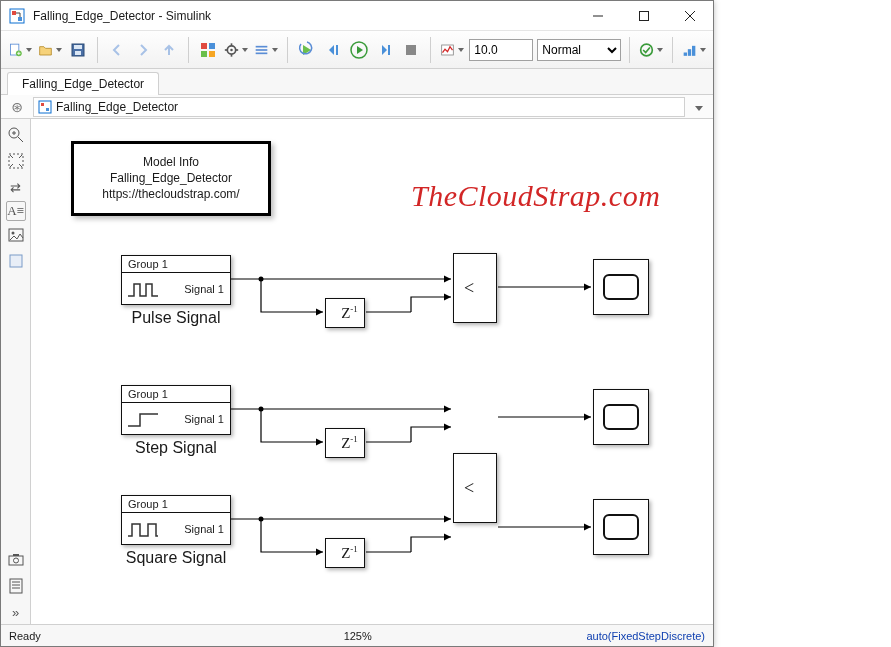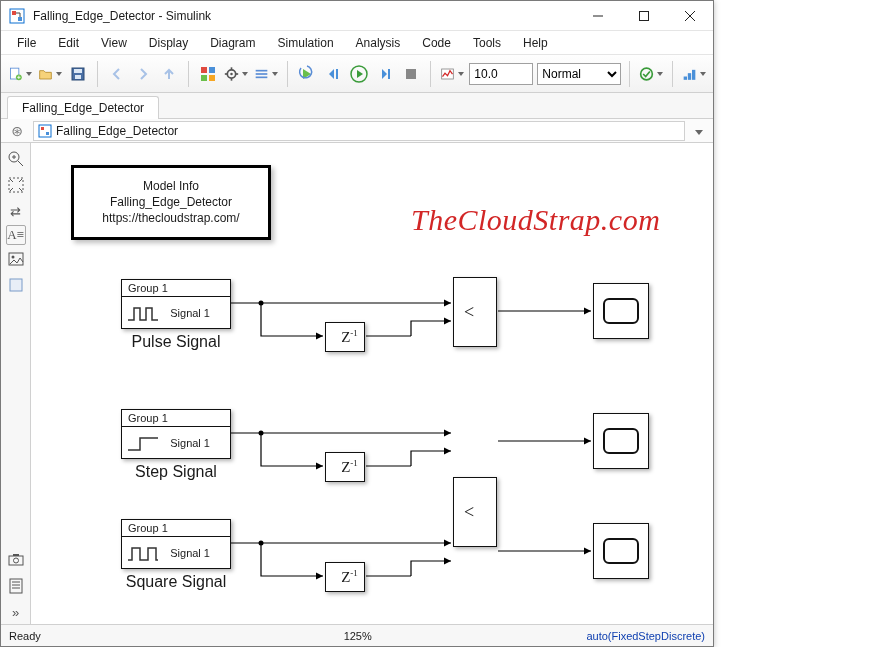--- a/index.html
+++ b/index.html
@@ -31,21 +31,21 @@
   .palette .pbtn { width:24px; height:24px; display:flex; align-items:center; justify-content:center; border:1px solid transparent; border-radius:2px; color:#555; font-size:13px; }
   .palette .spacer { flex:1; }
   .canvas { flex:1; position:relative; background:#fff; overflow:hidden; }
   .modelinfo { position:absolute; border:3px solid #000000; background:#fff; padding:10px 18px; text-align:center; font-size:12px; line-height:1.35; box-shadow: 3px 3px 5px rgba(0,0,0,.25); }
   .watermark { position:absolute; font-family: "Brush Script MT", "Segoe Script", cursive; font-size:30px; color:#d22626; font-style:italic; letter-spacing:0.5px; }
   .blk { position:absolute; background:#fff; border:1px solid #111; box-shadow: 2px 2px 4px rgba(0,0,0,.3); display:flex; align-items:center; justify-content:center; }
   .blk.sig { flex-direction:column; align-items:stretch; padding:0; font-size:11px; }
   .blk.sig .grp { padding:2px 6px; border-bottom:1px solid #111; }
   .blk.sig .body { flex:1; display:flex; align-items:center; }
   .blk.sig .icon { width:34px; height:22px; margin:4px; }
-  .blk.sig .port { margin-left:auto; padding-right:20px; }
+  .blk.sig .port { margin-left:auto; padding-right:6px; }
   .blk-label { position:absolute; font-size:16px; text-align:center; width:120px; }
   .blk.delay { width:40px; height:30px; font-family: "Times New Roman", serif; font-size:15px;padding-left:9px; }
   .blk.delay .zinv sup { font-size:9px; }
   .blk.compare { width:44px; height:70px; position:relative; }
   .blk.compare span { position:absolute; left:10px; top:50%; transform:translateY(-50%); font-size:18px; font-family:"Times New Roman", serif; }
   .blk.scope { width:56px; height:56px; display:flex; align-items:center; justify-content:center; }
   .blk.scope .screen { width:36px; height:26px; border:2px solid #111; border-radius:6px; }
   .wire { stroke:#000; stroke-width:1.2; fill:none; }
   .arrow { fill:#000; }
   .junction { fill:#000; }
@@ -83,32 +83,20 @@
         </div>
       <div class="winbtn close">
           <svg width="10" height="10">
             <line x1="0" y1="0" x2="10" y2="10" stroke="#222"></line>
             <line x1="10" y1="0" x2="0" y2="10" stroke="#222"></line>
           </svg>
         </div>
     </div>
   </div>
 
-  <div class="menubar">
-    <span class="mi">File</span>
-    <span class="mi">Edit</span>
-    <span class="mi">View</span>
-    <span class="mi">Display</span>
-    <span class="mi">Diagram</span>
-    <span class="mi">Simulation</span>
-    <span class="mi">Analysis</span>
-    <span class="mi">Code</span>
-    <span class="mi">Tools</span>
-    <span class="mi">Help</span>
-  </div>
 
   <div class="toolbar">
     <div class="tbtn dd">
         <svg class="ticon" viewBox="0 0 18 18">
           <rect x="3" y="2" width="10" height="13" fill="#fff" stroke="#5a8dd6"></rect>
           <circle cx="13" cy="13" r="3.5" fill="#6abf4b"></circle>
           <path d="M13 11v4M11 13h4" stroke="#fff"></path>
         </svg>
       </div>
     <div class="tbtn dd">

